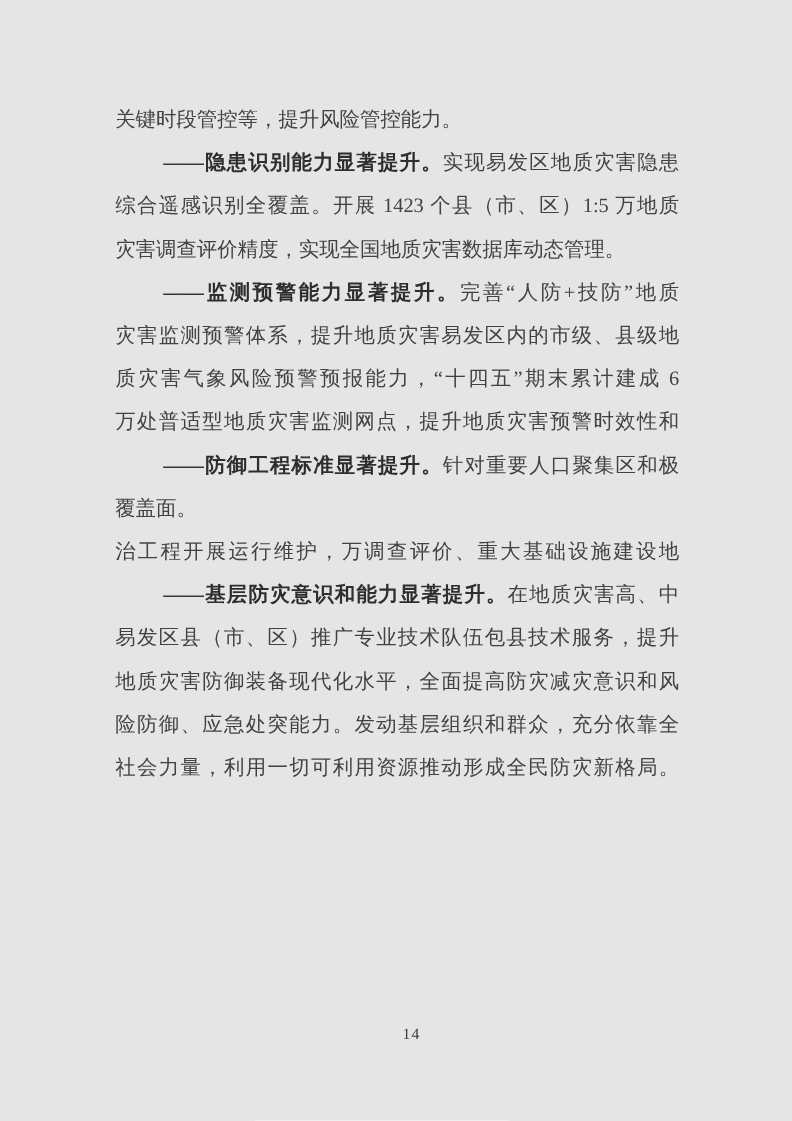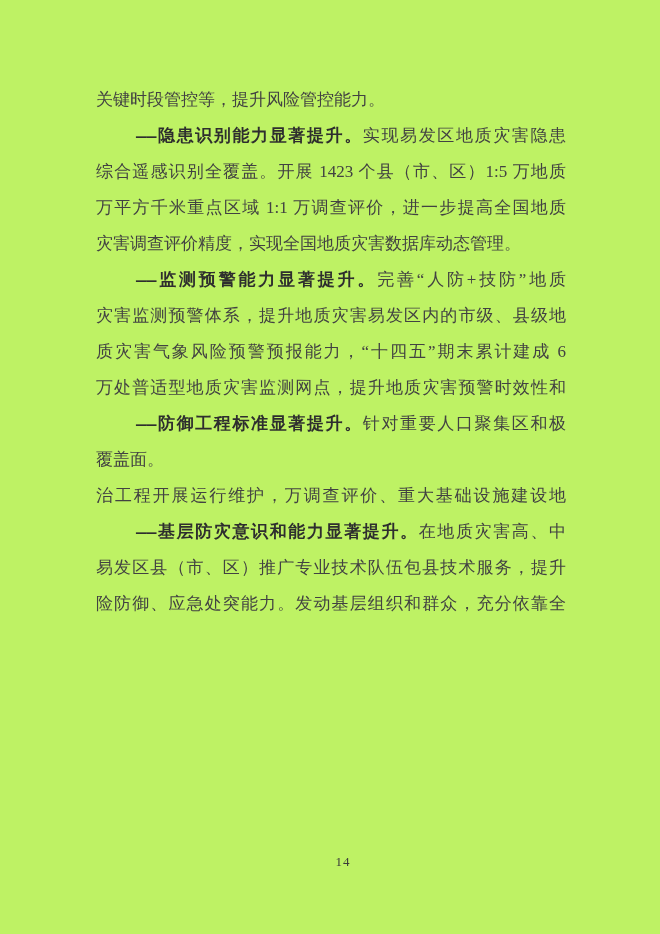--- a/index.html
+++ b/index.html
@@ -1,20 +1,20 @@
 <!DOCTYPE html>
 <html><head>
 <meta charset="utf-8">
 <style>
   html, body { margin: 0; padding: 0; background: #ffffff; }
   .page {
     position: relative;
     width: 660px;
     height: 934px;
-    background: #bef264;
+    background: #e5e5e5;
     overflow: hidden;
     font-family: "Liberation Serif", "DejaVu Serif", serif;
   }
   .content {
     position: absolute;
     left: 96px;
     top: 82px;
     width: 470px;
   }
   .ln {
@@ -26,21 +26,20 @@
     text-align-last: justify;
     text-justify: inter-character;
     overflow: hidden;
     white-space: normal;
   }
   .ln.end { text-align-last: left; }
   .ln.ind { text-indent: 40px; }
   .lead {
     font-weight: 700;
     color: #2e2e2e;
-    font-family: Liberation Mono, monospace;
   }
   .footer {
     position: absolute;
     top: 853px;
     left: 0;
     width: 660px;
     text-align: center;
     font-size: 13px;
     line-height: 18px;
     color: #3a3a3a;
@@ -56,23 +55,20 @@
 
     <div class="ln end">
       <span>关键时段管控等，提升风险管控能力。</span>
     </div>
 
     <div class="ln ind">
       <span class="lead">——隐患识别能力显著提升。</span><span>实现易发区地质灾害隐患</span>
     </div>
     <div class="ln">
       <span>综合遥感识别全覆盖。开展 1423 个县（市、区）1:5 万地质</span>
-    </div>
-    <div class="ln">
-      <span>万平方千米重点区域 1:1 万调查评价，进一步提高全国地质</span>
     </div>
     <div class="ln end">
       <span>灾害调查评价精度，实现全国地质灾害数据库动态管理。</span>
     </div>
 
     <div class="ln ind">
       <span class="lead">——监测预警能力显著提升。</span><span>完善“人防+技防”地质</span>
     </div>
     <div class="ln">
       <span>灾害监测预警体系，提升地质灾害易发区内的市级、县级地</span>
@@ -94,19 +90,25 @@
       <span>治工程开展运行维护，万调查评价、重大基础设施建设地</span>
     </div>
 
     <div class="ln ind">
       <span class="lead">——基层防灾意识和能力显著提升。</span><span>在地质灾害高、中</span>
     </div>
     <div class="ln">
       <span>易发区县（市、区）推广专业技术队伍包县技术服务，提升</span>
     </div>
     <div class="ln">
+      <span>地质灾害防御装备现代化水平，全面提高防灾减灾意识和风</span>
+    </div>
+    <div class="ln">
       <span>险防御、应急处突能力。发动基层组织和群众，充分依靠全</span>
+    </div>
+    <div class="ln">
+      <span>社会力量，利用一切可利用资源推动形成全民防灾新格局。</span>
     </div>
 
   </div>
 
   <div class="footer">14</div>
 </div>
 
 </body></html>

